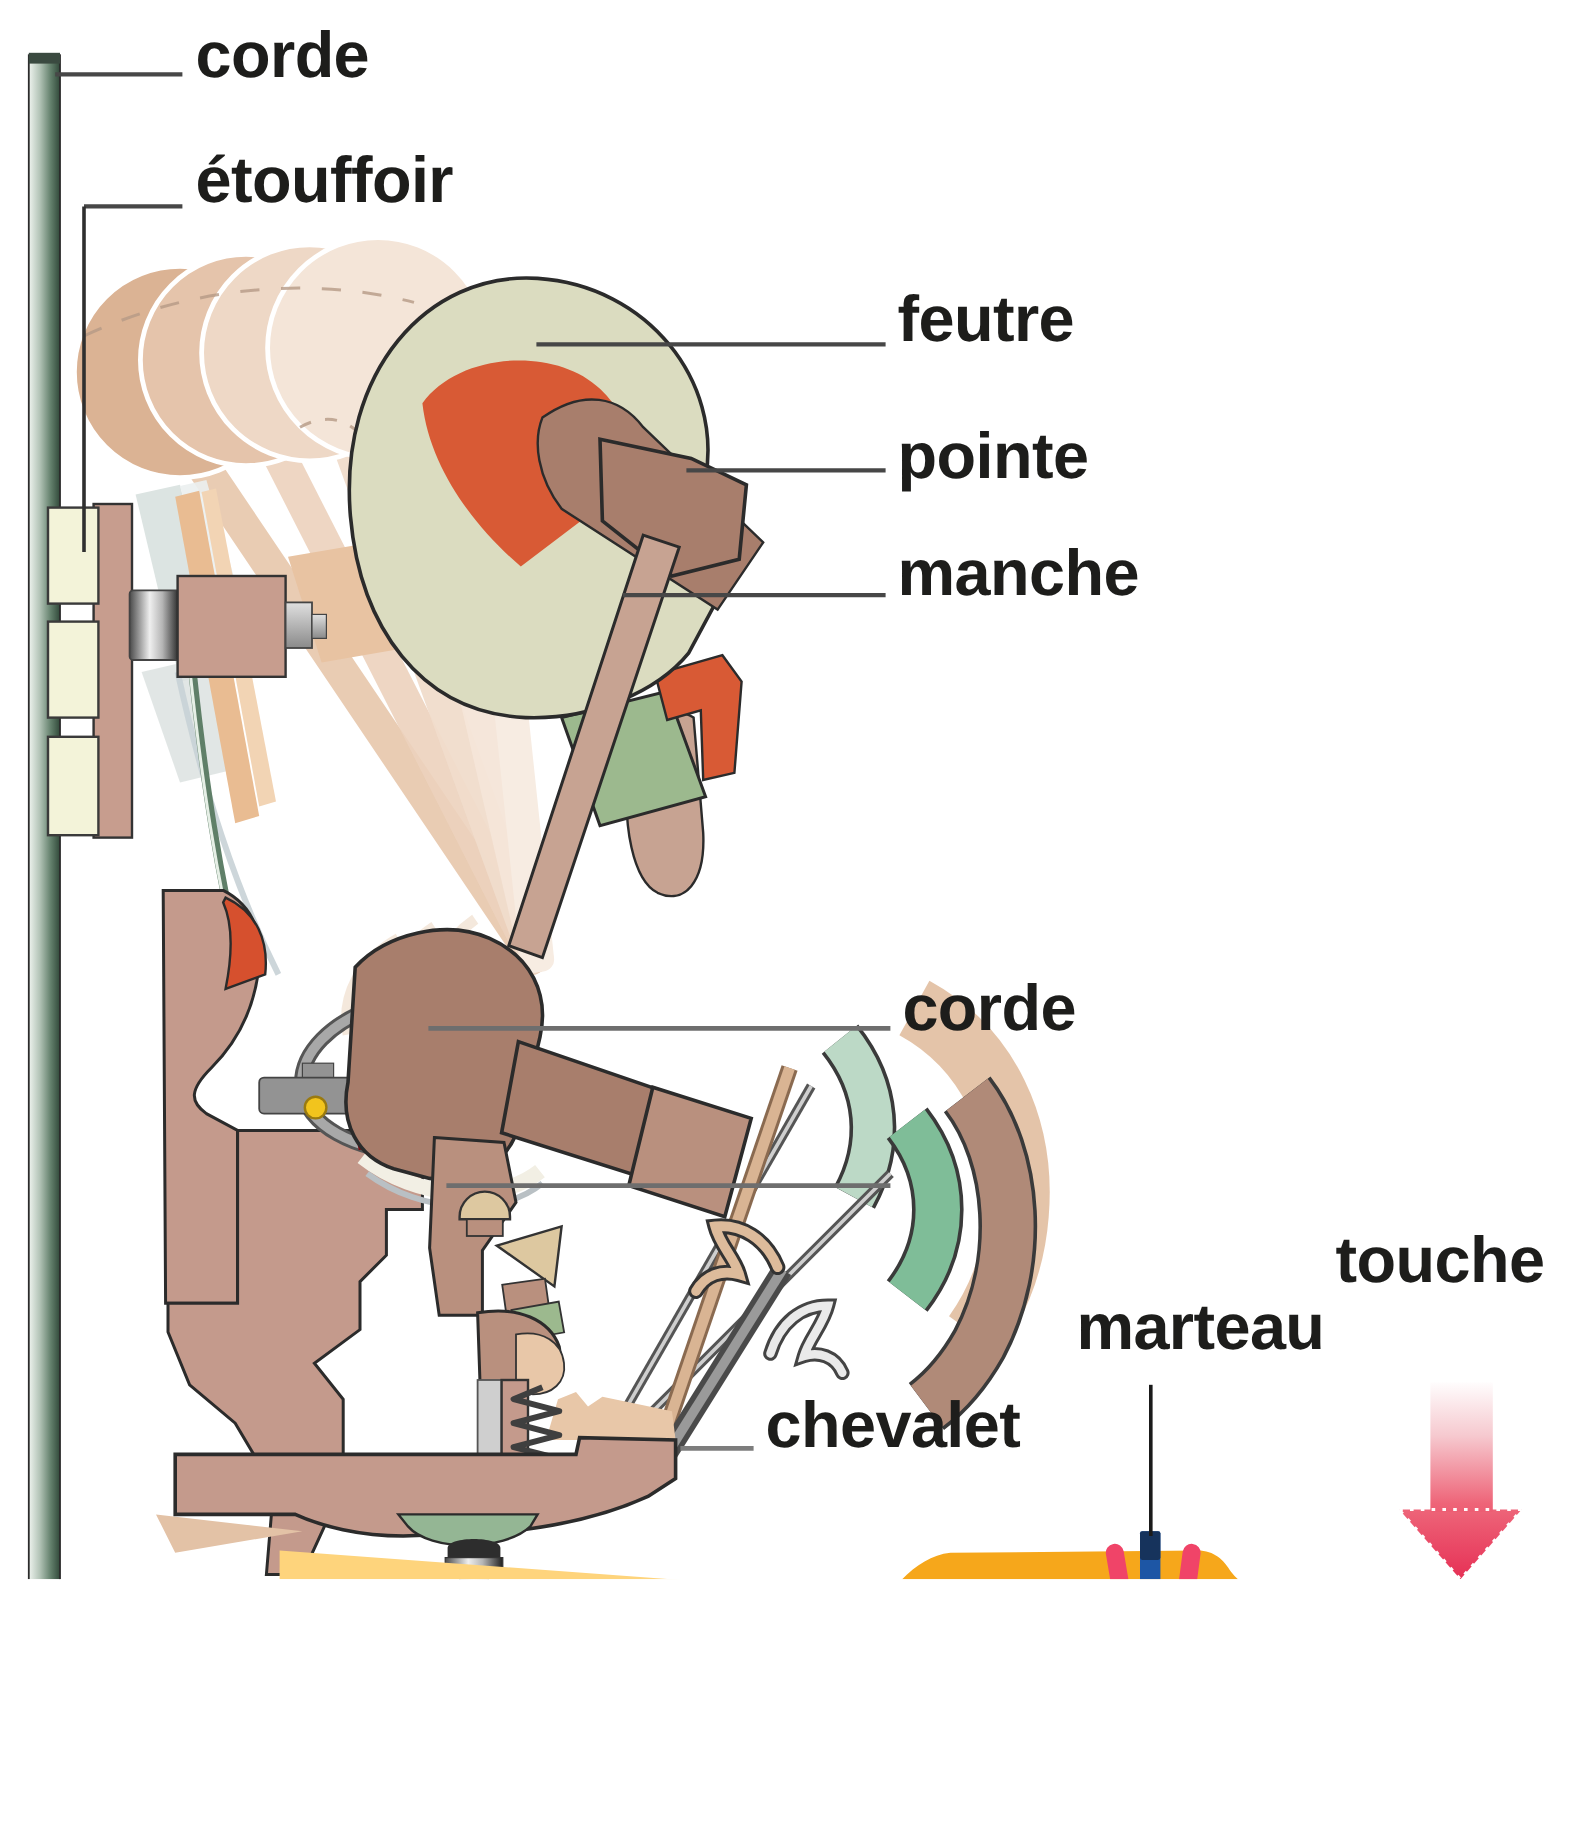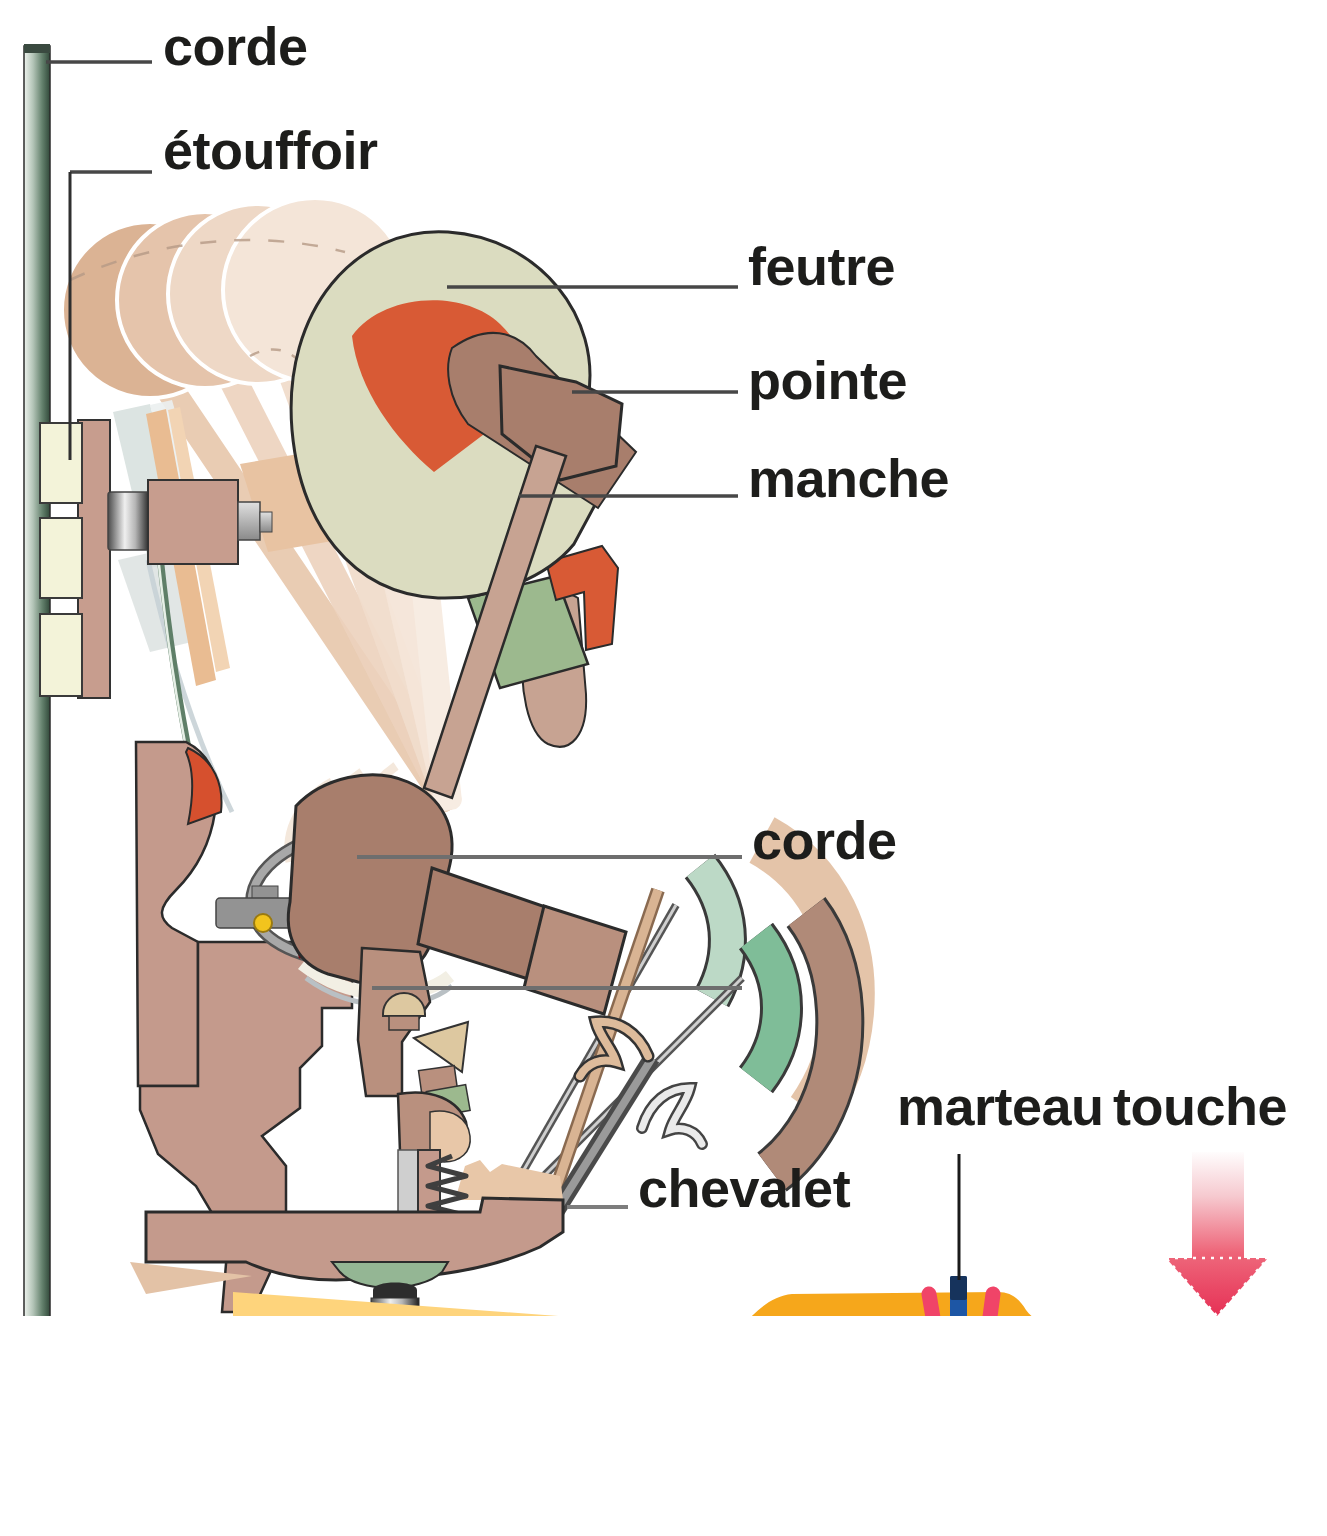--- a/index.html
+++ b/index.html
@@ -210,14 +210,14 @@
 </svg>
 
 <div class="label" style="left:163px;top:18px">corde</div>
 <div class="label" style="left:163px;top:122px">étouffoir</div>
 <div class="label" style="left:748px;top:238px">feutre</div>
 <div class="label" style="left:748px;top:352px">pointe</div>
 <div class="label" style="left:748px;top:450px">manche</div>
 <div class="label" style="left:752px;top:812px">corde</div>
 <div class="label" style="left:638px;top:1160px">chevalet</div>
 <div class="label" style="left:897px;top:1078px">marteau</div>
-<div class="label" style="left:1113px;top:1078px">touche</div>
+<div class="label" style="left:1113px;top:1022px">touche</div>
 </div>
 
 </body></html>

